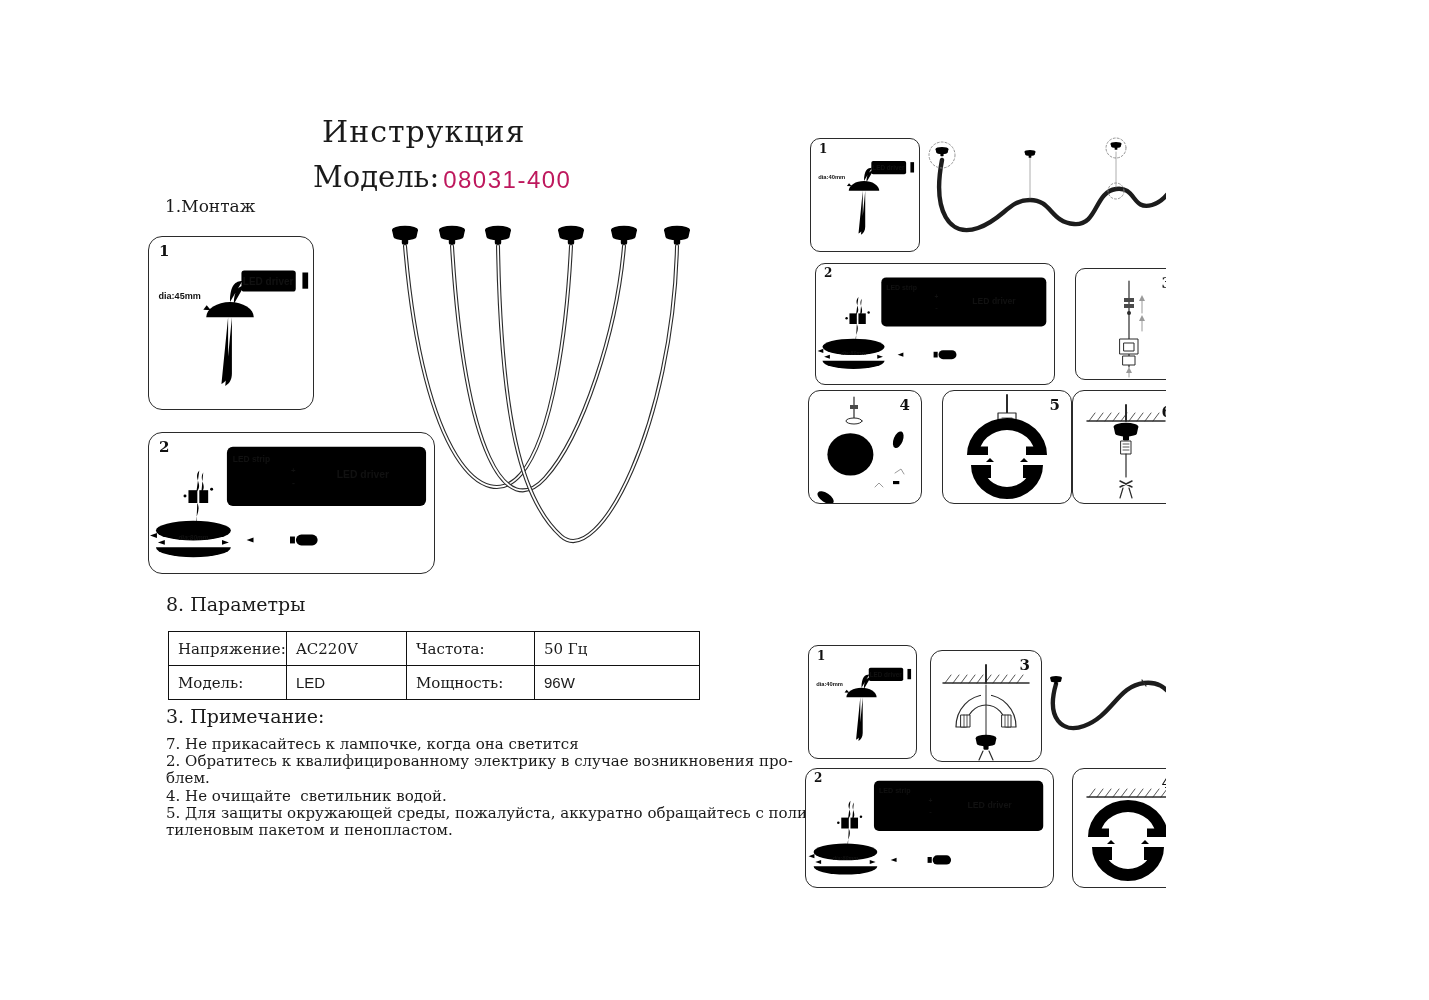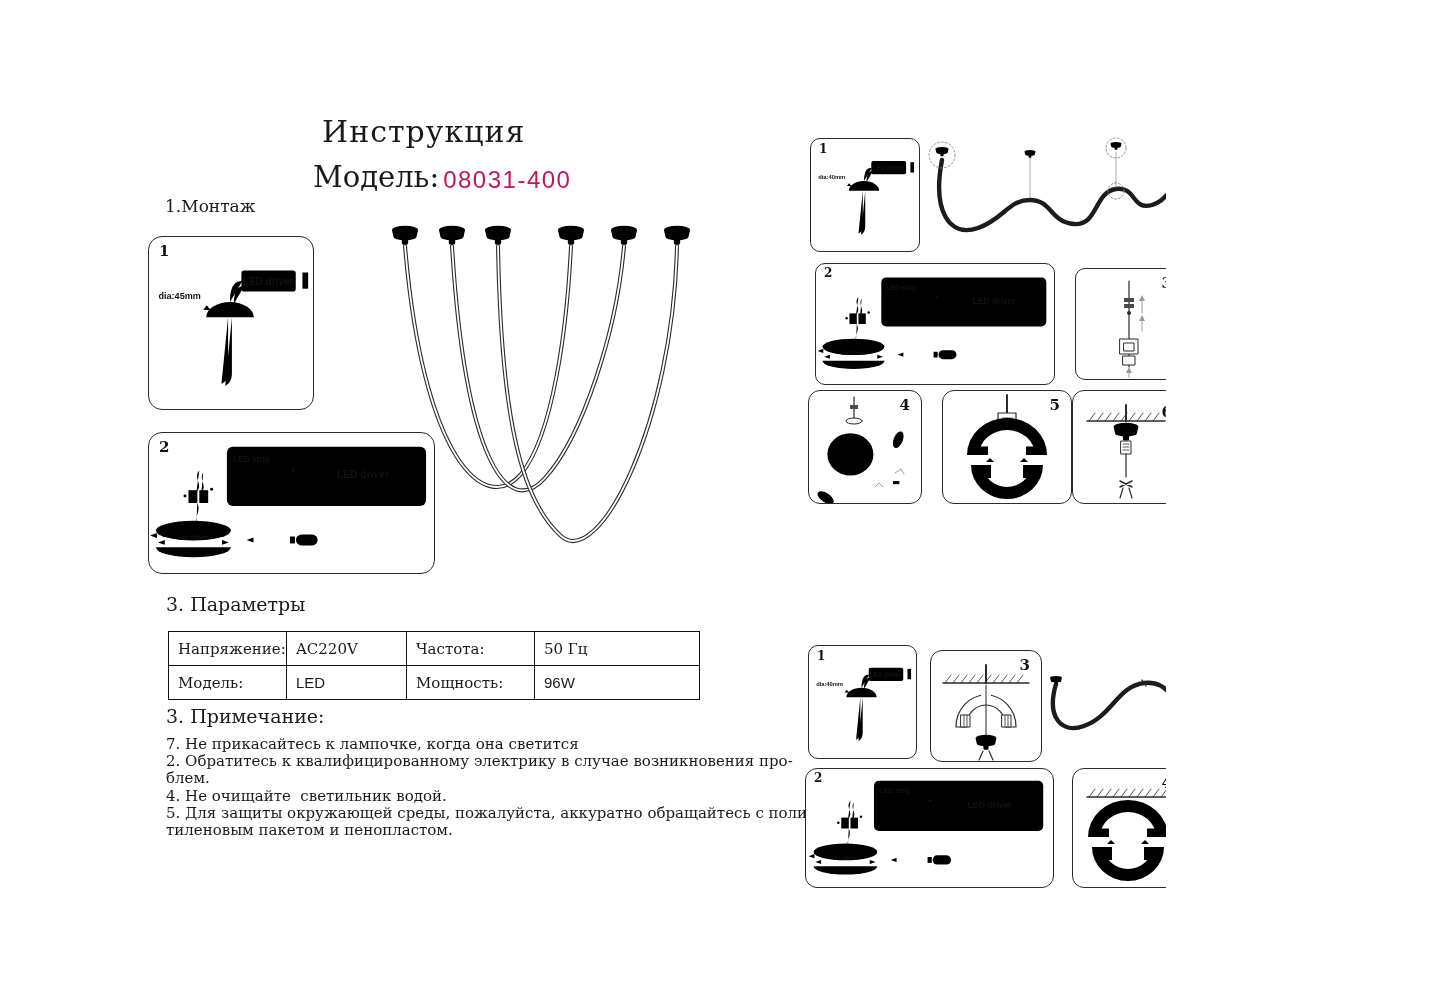--- a/index.html
+++ b/index.html
@@ -199,21 +199,21 @@
   <svg class="art" viewBox="0 0 285 142" width="283" height="140" style="position:absolute;left:0;top:0;">
     <use href="#g-connect"></use>
     <text x="84" y="29" font-size="8.5">LED strip</text>
     <text x="216" y="46" font-size="10.5" text-anchor="middle">LED driver</text>
     <text x="44" y="109" font-size="6.5" text-anchor="middle" font-style="italic">dia:80mm</text>
     <text x="143" y="41" font-size="8">+</text>
     <text x="144" y="54" font-size="9">-</text>
   </svg>
 </div>
 
-<div class="abs h-sec" style="left:166px;top:593px;">3. Параметры</div>
+<div class="abs h-sec" style="left:166px;top:593px;">8. Параметры</div>
 <table class="params abs" style="left:168px;top:631px;">
   <tbody>
         <tr>
     <td style="width:108px;">Напряжение:</td>
     <td style="width:110px;">AC220V</td>
     <td style="width:118px;">Частота:</td>
     <td style="width:155px;">50 Гц</td>
   </tr>
   <tr>
     <td>Модель:</td>

